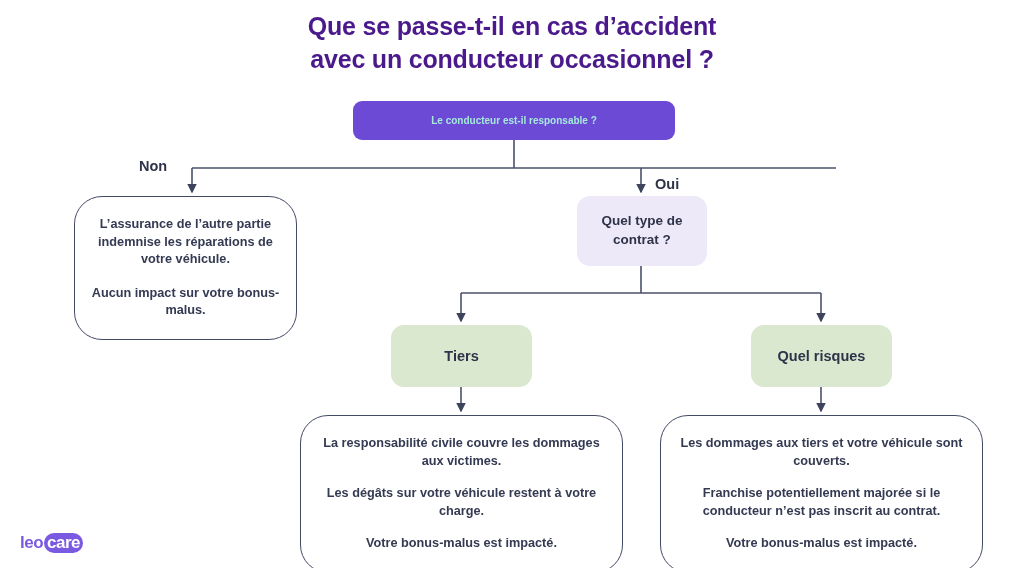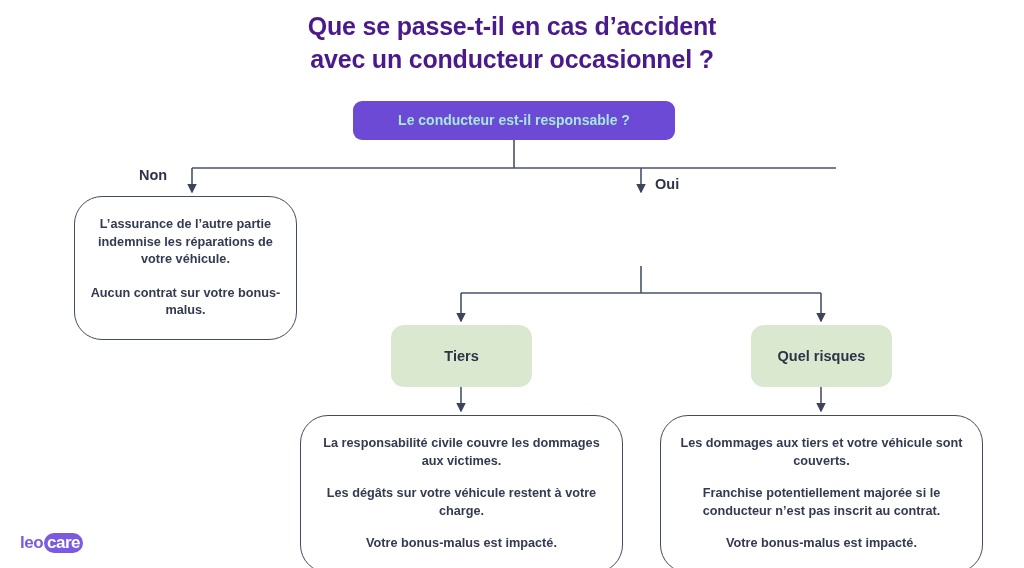--- a/index.html
+++ b/index.html
@@ -38,21 +38,21 @@
     align-items: center;
     justify-content: center;
     text-align: center;
     line-height: 1.38;
   }
 
   .node-root {
     background: #6c4ad6;
     color: #a5e9dd;
     border-radius: 9px;
-    font-size: 14px;
+    font-size: 10px;
     font-weight: 700;
     left: 353px;
     top: 101px;
     width: 322px;
     height: 39px;
   }
 
   .node-decision {
     background: #eee9f8;
     color: #2e3349;
@@ -96,21 +96,21 @@
   .node-outline.bleft .para + .para,
   .node-outline.bright .para + .para { margin-top: 15px; }
 
   
   .edge-label {
     position: absolute;
     color: #2e3349;
     font-size: 14.5px;
     font-weight: 700;
   }
-  .label-non { left: 139px; top: 167px; }
+  .label-non { left: 139px; top: 158px; }
   .label-oui { left: 655px; top: 176px; }
 
   
   #edges {
     position: absolute;
     left: 0; top: 0;
     width: 1024px; height: 568px;
     pointer-events: none;
   }
 
@@ -181,23 +181,26 @@
 
   <div class="node node-root">
     <span>Le conducteur est-il responsable ?</span>
   </div>
 
   <div class="edge-label label-non">Non</div>
   <div class="edge-label label-oui">Oui</div>
 
   <div class="node node-outline left">
     <p class="para">L’assurance de l’autre partie indemnise les réparations de votre véhicule.</p>
-    <p class="para">Aucun contrat sur votre bonus-malus.</p>
-  </div>
-
+    <p class="para">Aucun impact sur votre bonus-malus.</p>
+  </div>
+
+  <div class="node node-decision">
+    <span>Quel type de contrat ?</span>
+  </div>
 
   <div class="node node-green tiers">
     <span>Tiers</span>
   </div>
 
   <div class="node node-green tous">
     <span>Quel risques</span>
   </div>
 
   <div class="node node-outline bleft">

